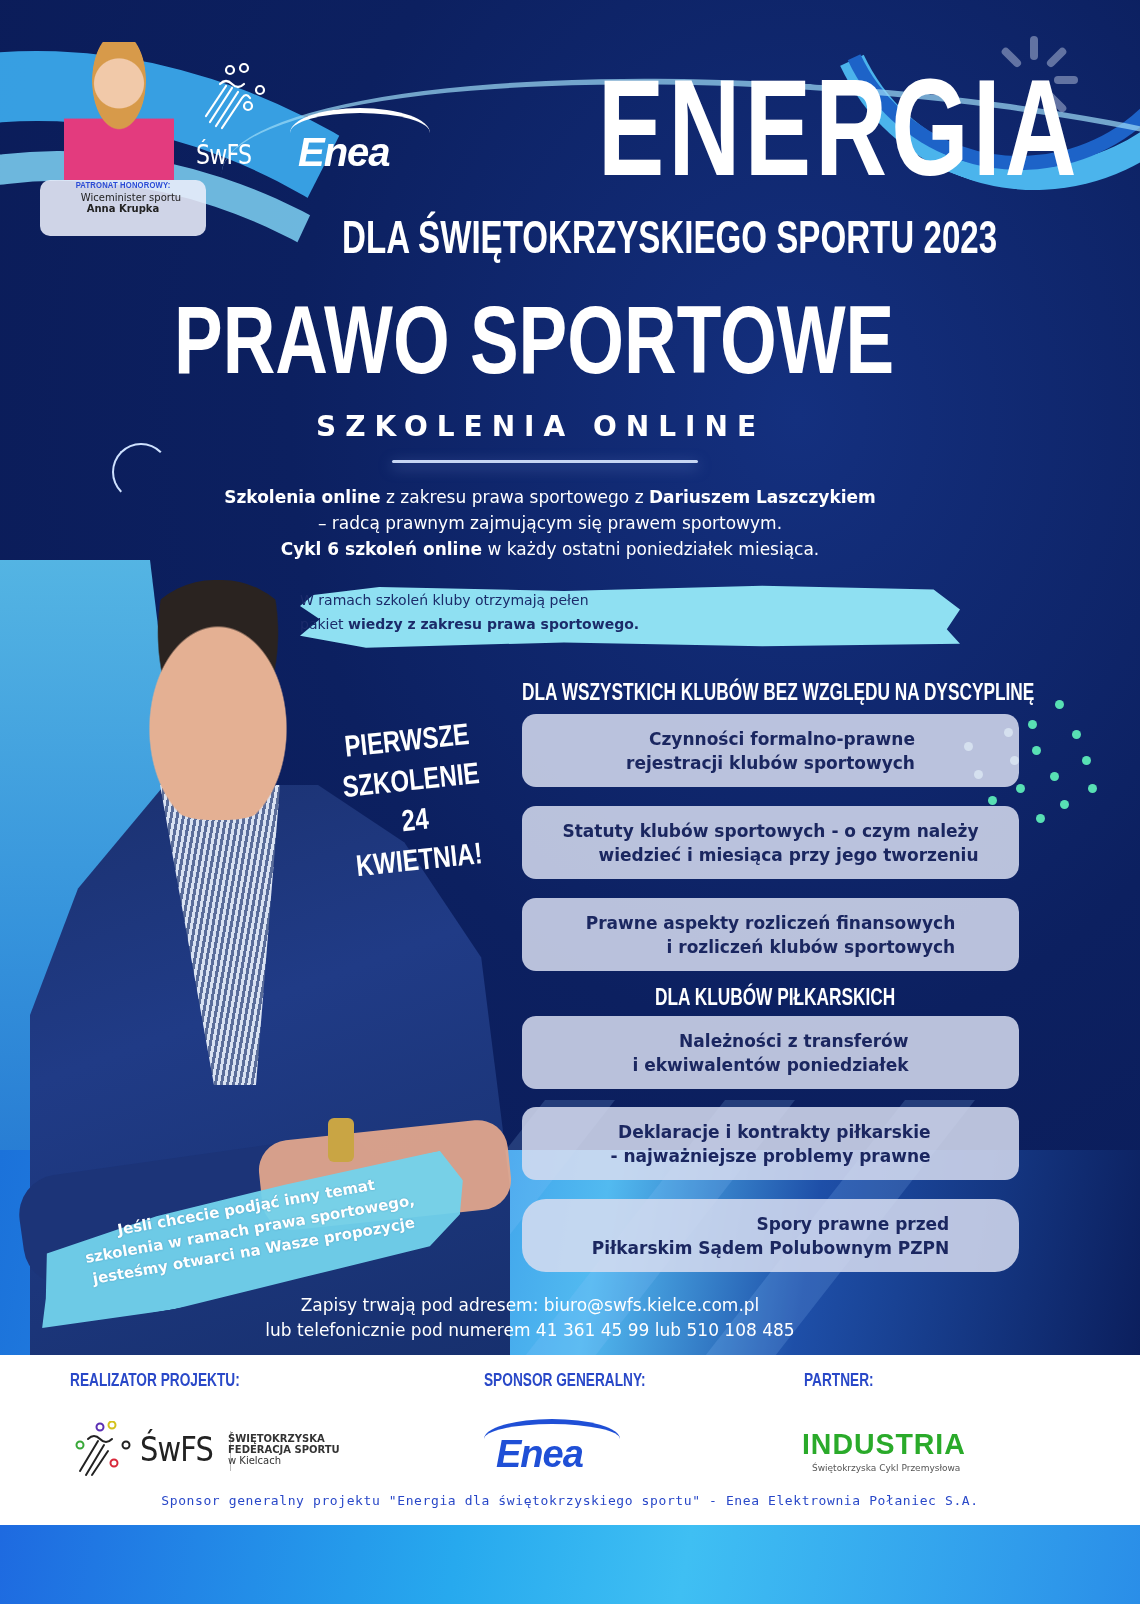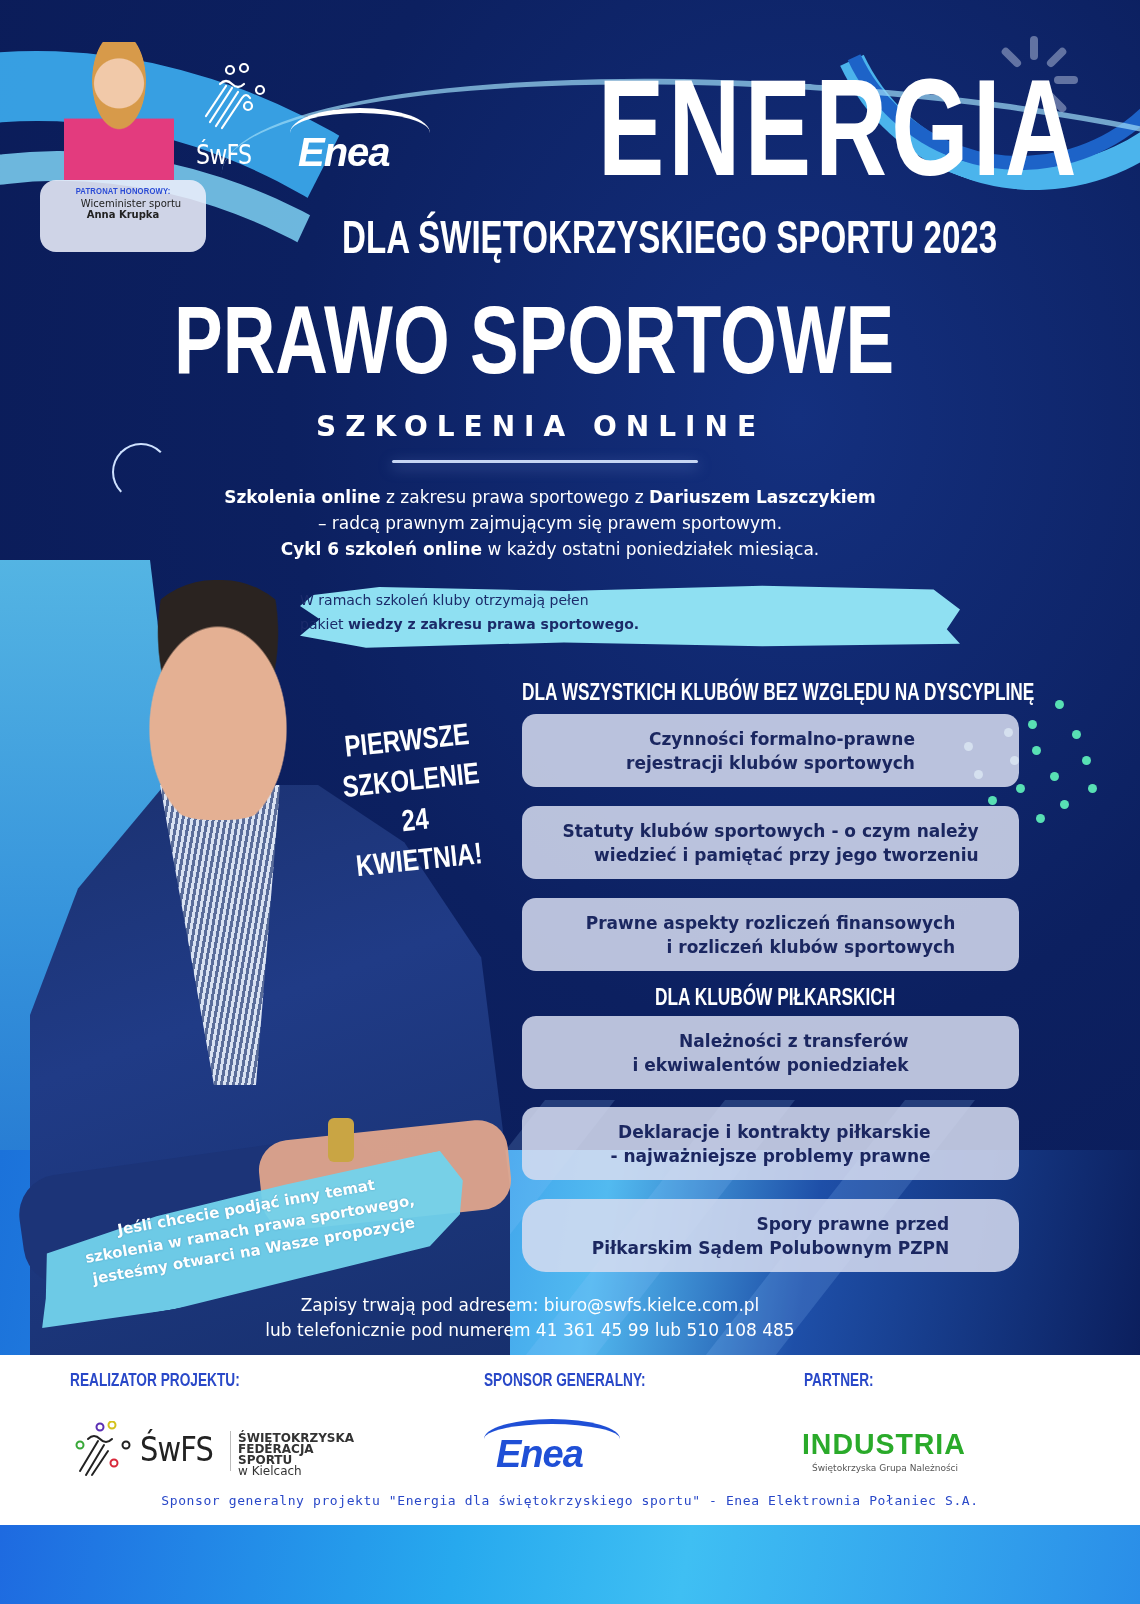--- a/index.html
+++ b/index.html
@@ -18,22 +18,22 @@
   .sw5 { left: 220px; top: 85px; width: 1200px; height: 260px; border-top: 6px solid #9edcf7; border-radius: 50%; transform: rotate(4deg); opacity: .7; }
   .leftpanel { position: absolute; left: 0; top: 560px; width: 250px; height: 830px;
     background: linear-gradient(180deg, #5cc5f2 0%, #3aa0ea 45%, #1c6fd8 100%); clip-path: polygon(0 0, 60% 0, 100% 100%, 0 100%); opacity: .9; }
   .bottomstreaks { position: absolute; left: 0; top: 1150px; width: 1140px; height: 240px;
     background: linear-gradient(100deg, #1b72da 0%, #2b8be6 30%, #52baf0 52%, #1e4fa8 70%, #0b1e5c 100%); }
   .streak { position: absolute; top: 1100px; height: 320px; width: 70px; background: rgba(150,200,255,.18); transform: skewX(-38deg); }
 
   
   .patron-photo { position: absolute; left: 64px; top: 42px; width: 110px; height: 138px;
     background: radial-gradient(circle at 50% 30%, #f1c9a9 0 22%, transparent 23%), radial-gradient(ellipse at 50% 28%, #d79a4a 0 34%, transparent 35%), linear-gradient(180deg, transparent 0 55%, #e33b7e 56% 100%); border-radius: 8px 8px 0 0; }
-  .patron-box { position: absolute; left: 40px; top: 180px; width: 166px; height: 72px; border-radius: 16px;
-    background: rgba(235,238,250,.88); text-align: center; padding-top: 6px; }
+  .patron-box { position: absolute; left: 40px; top: 180px; width: 166px; height: 56px; border-radius: 10px;
+    background: rgba(235,238,250,.88); text-align: center; }
   .patron-label { font-family: "Liberation Sans", sans-serif; font-weight: 700; font-size: 9px; color: #2a4bd6; letter-spacing: .2px; transform: scaleX(.85); }
   .patron-role { font-size: 10px; color: #222; margin-top: 2px; margin-left: 16px; }
   .patron-name { font-size: 10px; font-weight: 700; color: #222; }
 
   .swfs-logo { position: absolute; left: 196px; top: 62px; width: 80px; height: 110px; color: #fff; }
   .swfs-mark { position: absolute; left: 6px; top: 0; width: 66px; height: 70px; }
   .swfs-text { position: absolute; left: 0; top: 78px; font-family: "DejaVu Sans", sans-serif; font-size: 26px; color: #fff; letter-spacing: -1px; transform: scaleX(.85); transform-origin: left; }
   .enea-top { position: absolute; left: 280px; top: 108px; width: 160px; height: 70px; }
   .enea-top .arc { position: absolute; left: 10px; top: 0; width: 140px; height: 50px; border-top: 5px solid #fff; border-radius: 50% 50% 0 0; }
   .enea-top .word { position: absolute; left: 18px; top: 22px; font-family: "Liberation Sans", sans-serif; font-weight: 700; font-style: italic; font-size: 40px; color: #fff; letter-spacing: -1px; }
@@ -92,21 +92,21 @@
   .contact b { font-weight: 400; }
 
   
   .footer { position: absolute; left: 0; top: 1355px; width: 1140px; height: 170px; background: #fff; }
   .f-label { position: absolute; top: 14px; font-family: "Liberation Sans", sans-serif; font-weight: 700; font-size: 19px; color: #2948c8; transform: scaleX(.72); transform-origin: left; white-space: nowrap; }
   .fl1 { left: 70px; } .fl2 { left: 484px; } .fl3 { left: 804px; }
   .f-swfs { position: absolute; left: 74px; top: 64px; width: 280px; height: 60px; }
   .f-swfs .mark { position: absolute; left: 0; top: 2px; width: 60px; height: 56px; }
   .f-swfs .name { position: absolute; left: 66px; top: 10px; font-size: 34px; color: #222; letter-spacing: -1px; transform: scaleX(.85); transform-origin: left; }
   .f-swfs .sep { position: absolute; left: 156px; top: 12px; width: 1px; height: 40px; background: #bbb; }
-  .f-swfs .desc { position: absolute; left: 164px; top: 14px; font-size: 12px; line-height: 11px; color: #333; font-weight: 700; }
+  .f-swfs .desc { position: absolute; left: 154px; top: 14px; font-size: 10px; line-height: 11px; color: #333; font-weight: 700; }
   .f-enea { position: absolute; left: 478px; top: 60px; width: 160px; height: 70px; }
   .f-enea .arc { position: absolute; left: 6px; top: 4px; width: 136px; height: 40px; border-top: 5px solid #1f4fd6; border-radius: 50% 50% 0 0; }
   .f-enea .word { position: absolute; left: 18px; top: 18px; font-family: "Liberation Sans", sans-serif; font-weight: 700; font-style: italic; font-size: 38px; color: #1f4fd6; letter-spacing: -1px; }
   .f-industria { position: absolute; left: 802px; top: 72px; width: 220px; }
   .f-industria .word { font-family: "Liberation Sans", sans-serif; font-weight: 700; font-size: 30px; color: #2aaa2a; letter-spacing: 1px; transform: scaleX(.95); transform-origin: left; }
   .f-industria .sub { font-size: 9px; color: #555; margin-left: 10px; margin-top: 2px; }
   .f-sponsor { position: absolute; left: 0; top: 138px; width: 1140px; text-align: center; font-family: "DejaVu Sans Mono", monospace; font-size: 13px; color: #2948c8; letter-spacing: .6px; }
 
   .bottom-band { position: absolute; left: 0; top: 1525px; width: 1140px; height: 79px;
     background: linear-gradient(100deg, #1e6ae0 0%, #27a9ee 40%, #3fbff3 60%, #2a8ee8 100%); }
@@ -219,21 +219,21 @@
 
   <div class="topic t0">
     <div>
         <span>Czynności formalno-prawne</span>
         <span>rejestracji klubów sportowych</span>
       </div>
   </div>
   <div class="topic t1">
     <div>
         <span>Statuty klubów sportowych - o czym należy</span>
-        <span>wiedzieć i pamiętać przy jego tworzeniu</span>
+        <span>wiedzieć i miesiąca przy jego tworzeniu</span>
       </div>
   </div>
   <div class="topic t2">
     <div>
         <span>Prawne aspekty rozliczeń finansowych</span>
         <span>i rozliczeń klubów sportowych</span>
       </div>
   </div>
 
   <div class="section-h sec2">DLA KLUBÓW PIŁKARSKICH</div>
@@ -298,19 +298,19 @@
     </div>
   </div>
 
   <div class="f-enea">
     <div class="arc"></div>
     <div class="word">Enea</div>
   </div>
 
   <div class="f-industria">
     <div class="word">INDUSTRIA</div>
-    <div class="sub">Świętokrzyska Grupa Należności</div>
+    <div class="sub">Świętokrzyska Cykl Przemysłowa</div>
   </div>
 
   <div class="f-sponsor">Sponsor generalny projektu "Energia dla świętokrzyskiego sportu" - Enea Elektrownia Połaniec S.A.</div>
 </div>
 
 <div class="bottom-band"></div>
 
 </body></html>

